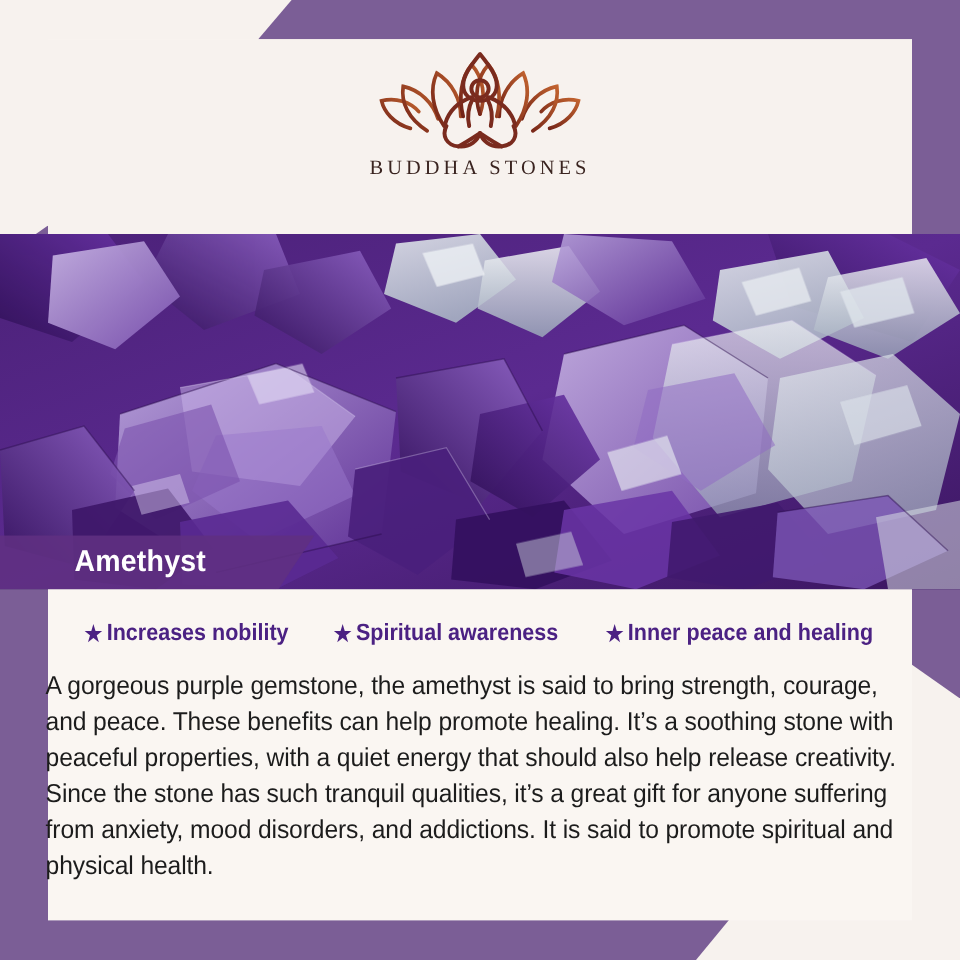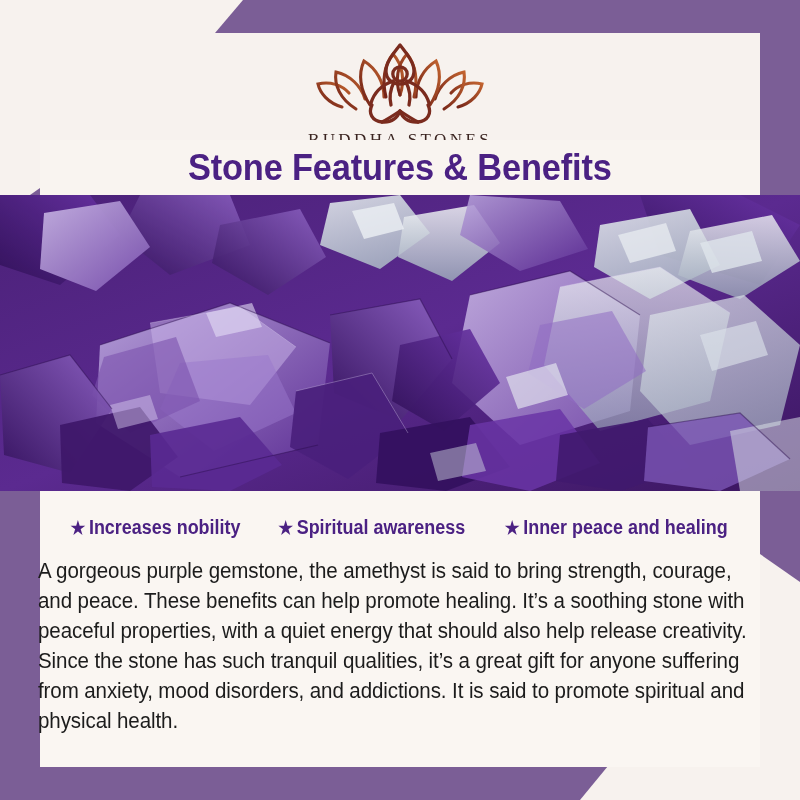--- a/index.html
+++ b/index.html
@@ -152,23 +152,20 @@
         <path d="M94 45 C98 53 99 60 97 68"></path>
 
         <path d="M60 68 C56 76 60 84 70 85 C80 86 86 80 88 74 C90 80 96 86 106 85 C116 84 120 76 116 68"></path>
         <path d="M70 85 C76 82 82 78 88 74"></path>
         <path d="M106 85 C100 82 94 78 88 74"></path>
       </g>
     </svg>
     <div class="brand">BUDDHA STONES</div>
   </div>
 
-  <div class="title-band">
-    <div class="title">Stone Features &amp; Benefits</div>
-  </div>
 
   <div class="photo">
     <svg viewBox="0 0 800 296" preserveAspectRatio="none">
       <defs>
         <linearGradient id="bg1" x1="0" y1="0" x2="1" y2="1">
           <stop offset="0" stop-color="#4B2178"></stop>
             <stop offset=".5" stop-color="#5B2A90"></stop>
             <stop offset="1" stop-color="#3B1660"></stop>
         </linearGradient>
         <linearGradient id="f1" x1="0" y1="0" x2="1" y2="1">
@@ -256,20 +253,23 @@
         <path d="M648,232 L740,218 L790,264"></path>
       </g>
       <g stroke="#D9CDEE" stroke-width="1" opacity=".35" fill="none">
         <path d="M150,128 L240,112 L296,152"></path>
         <path d="M560,92 L660,72 L730,118"></path>
         <path d="M296,196 L372,178 L408,238"></path>
       </g>
     </svg>
   </div>
 
+  <div class="stone-band">
+    <span class="stone-name">Amethyst</span>
+  </div>
 
   <div class="benefits">
     <div class="benefit">
       <span class="star">★</span>
       <span>Increases nobility</span>
     </div>
     <div class="benefit">
       <span class="star">★</span>
       <span>Spiritual awareness</span>
     </div>

